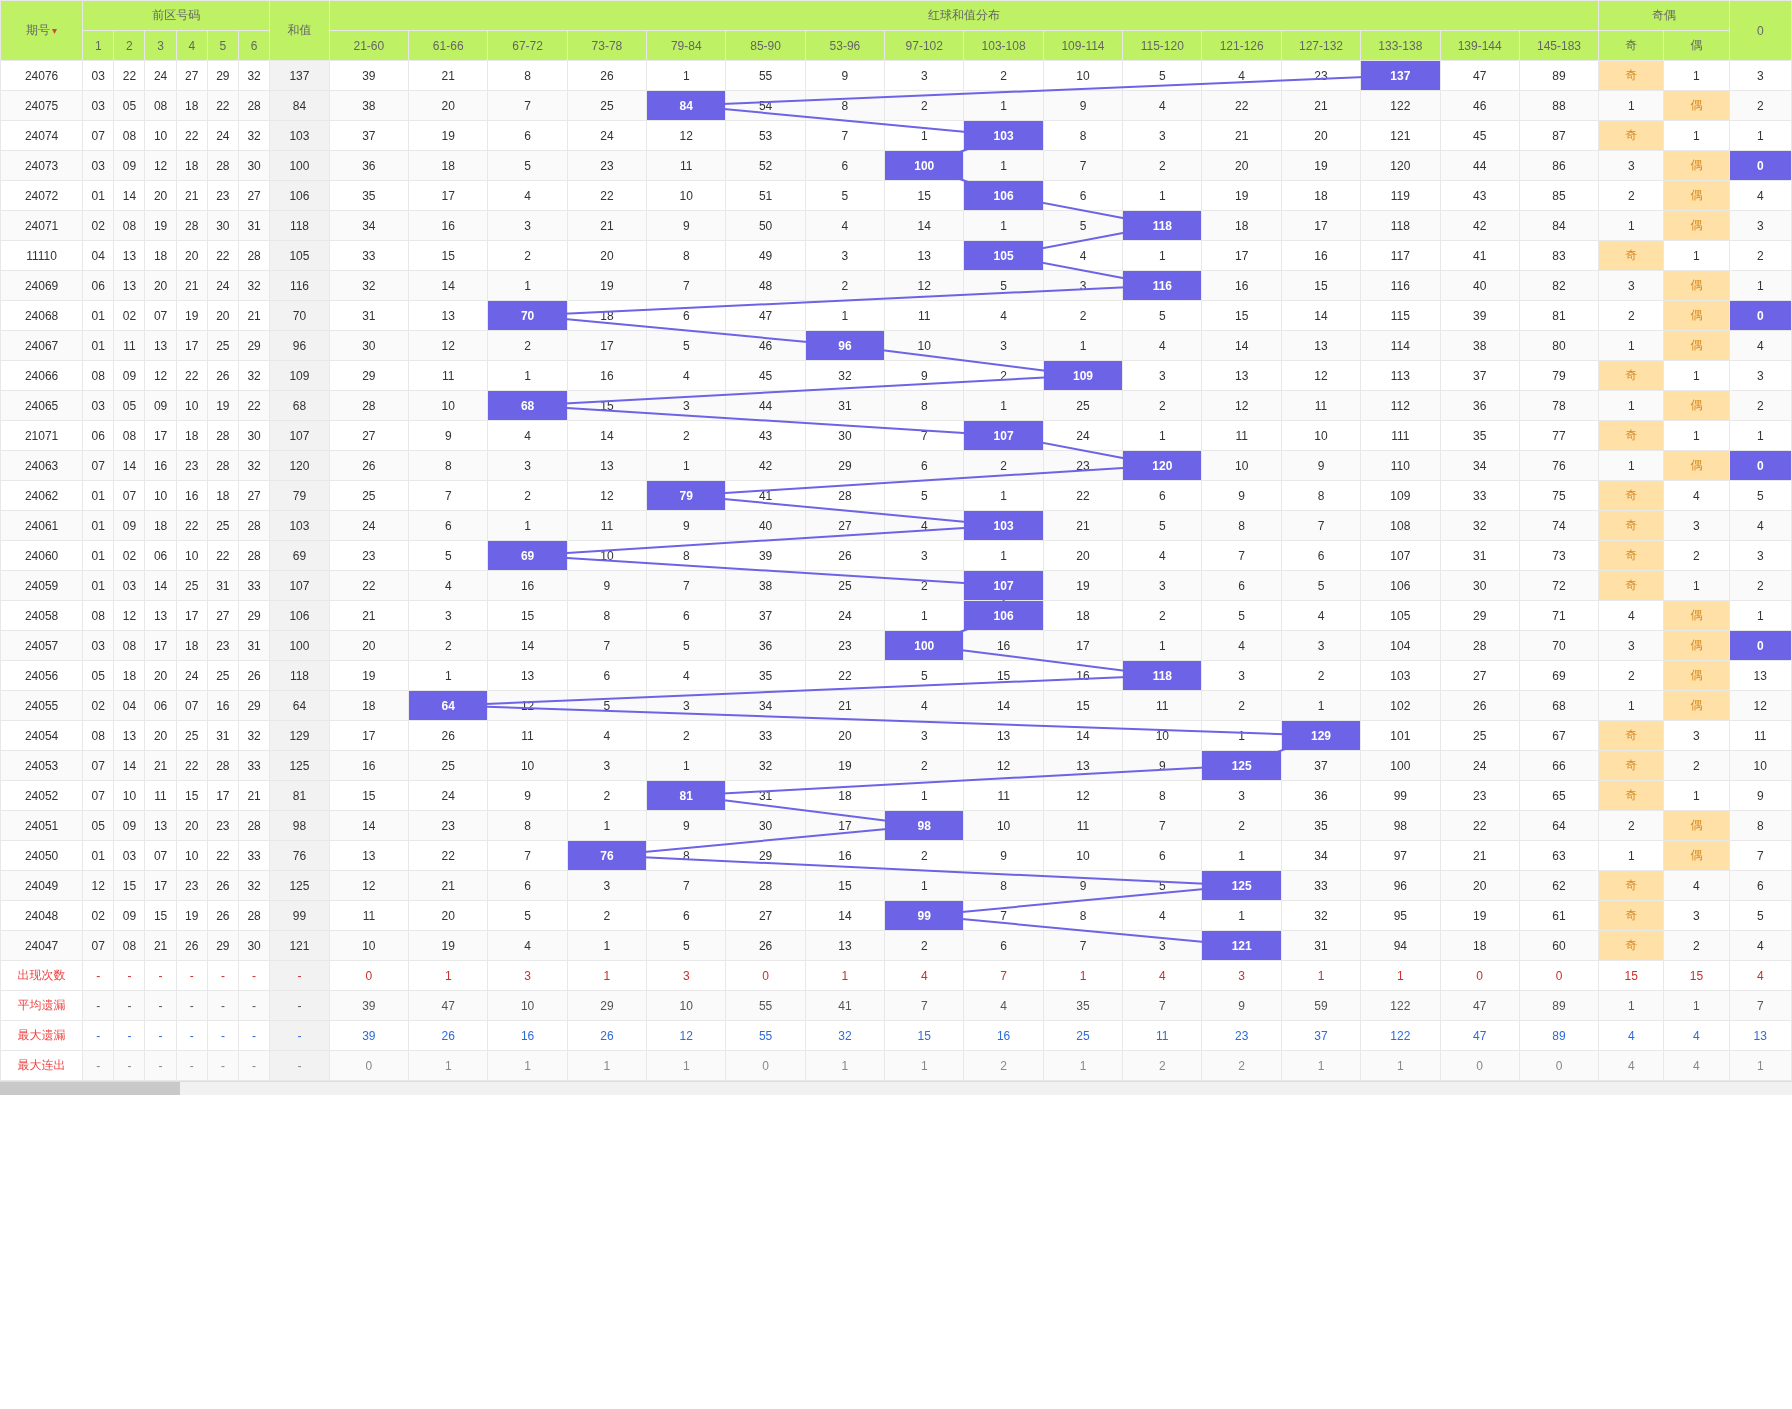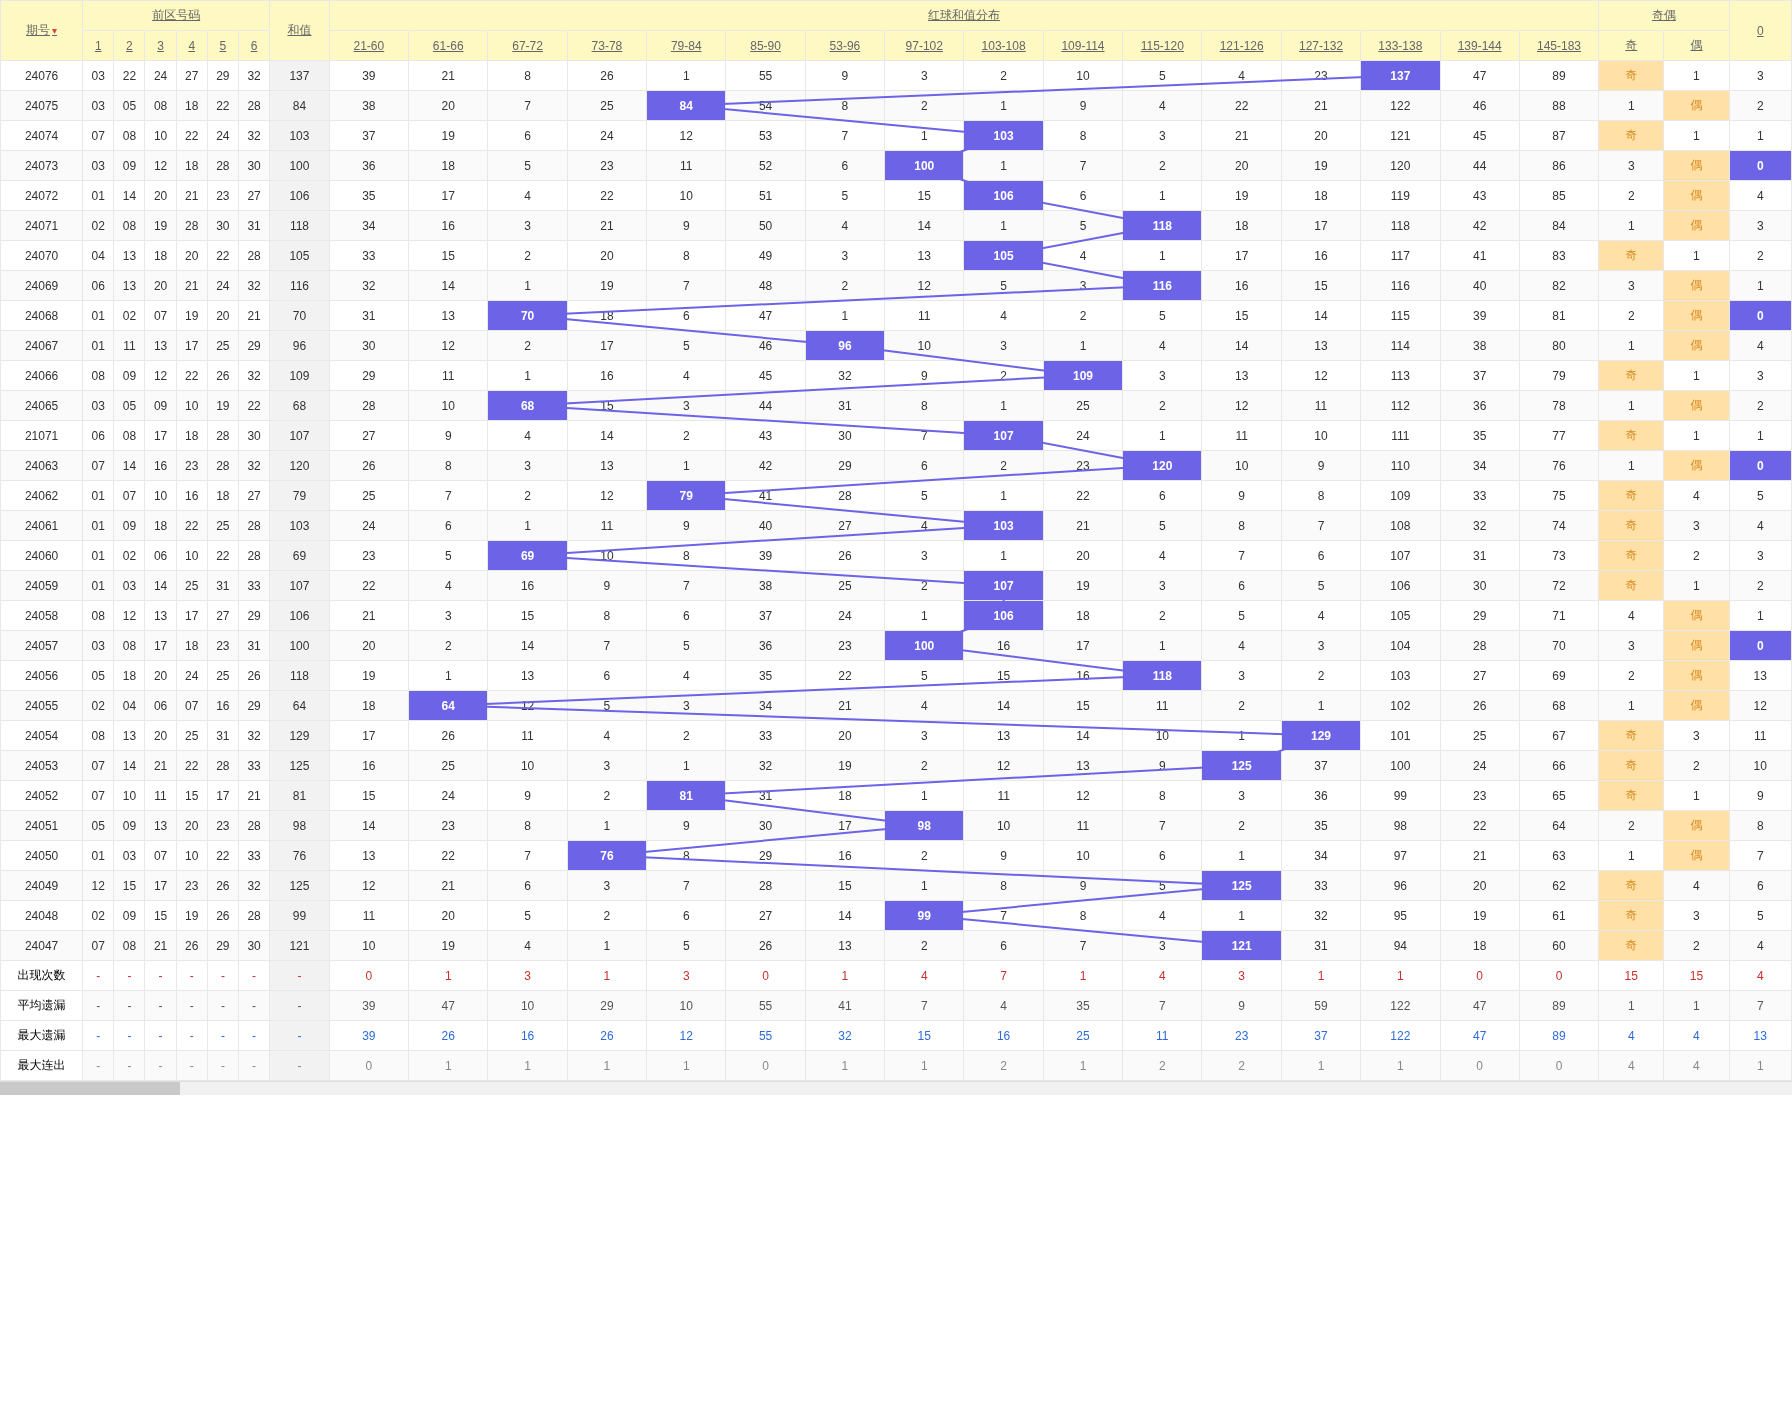--- a/index.html
+++ b/index.html
@@ -1,37 +1,37 @@
 <!DOCTYPE html>
 <html><head>
 <meta charset="utf-8">
 <style>
   * { box-sizing: border-box; margin: 0; padding: 0; }
   body { font-family: Arial, "Microsoft YaHei", sans-serif; font-size: 12px; color: #333; background: #fff; overflow-x: auto; }
   .wrap { width: 1792px; }
   table { border-collapse: collapse; width: 100%; table-layout: fixed; }
   th, td { border: 1px solid #e8e8e8; text-align: center; height: 30px; vertical-align: middle; font-weight: normal; }
-  thead th { background: #fef9c3; color: #666; font-size: 12px; text-decoration: underline; }
+  thead th { background: #bef264; color: #666; font-size: 12px; }
   .sort-icon { color: #d84343; font-size: 10px; margin-left: 2px; }
   tbody tr:nth-child(even) td { background: #fafafa; }
   tbody tr:nth-child(odd) td { background: #fff; }
   .issue { background: #fff !important; }
   tbody tr:nth-child(even) .issue { background: #fafafa !important; }
   .sum-col { background: #f2f2f2 !important; }
   .hl { background: #6c63e6 !important; color: #fff; font-weight: bold; position: relative; z-index: 2; }
   .odd-hl { background: #ffe0a6 !important; color: #d88a1f; }
   .even-hl { background: #ffe0a6 !important; color: #d88a1f; }
   .zero-hl { background: #6c63e6 !important; color: #fff; font-weight: bold; }
   .stat-row td { color: #333; }
   .stat-label { text-align: center; }
   .r-count td { color: #c9302c; }
   .r-avg td { color: #555; margin-left: 24px; }
   .r-max td { color: #2e6bd6; }
   .r-seq td { color: #888; }
-  .stat-row .stat-label { color: #000000; background:#fff; }
+  .stat-row .stat-label { color: #ef4444; background:#fff; }
   .c-issue { width: 58px; }
   .c-front { width: 22px; }
   .c-sum { width: 42px; }
   .c-dist { width: 56px; }
   .c-oe { width: 46px; }
   .c-zero { width: 44px; }
   .scrollbar { height: 14px; background: #f1f1f1; border-top: 1px solid #ddd; position: relative; }
   .scrollbar .thumb { position:absolute; left:0; top:0; height:100%; width:180px; background:#c9c9c9; border-radius:0; }
   svg.lines { position:absolute; top:0; left:0; pointer-events:none; z-index:1; }
   .tbl-container { position: relative; }
@@ -276,21 +276,21 @@
             <td>18</td>
             <td>17</td>
             <td>118</td>
             <td>42</td>
             <td>84</td>
             <td>1</td>
             <td class="even-hl">偶</td>
             <td>3</td>
           </tr>
           <tr>
-            <td class="issue">24070</td>
+            <td class="issue">11110</td>
             <td>04</td>
             <td>13</td>
             <td>18</td>
             <td>20</td>
             <td>22</td>
             <td>28</td>
             <td class="sum-col">105</td>
             <td>33</td>
             <td>15</td>
             <td>2</td>

